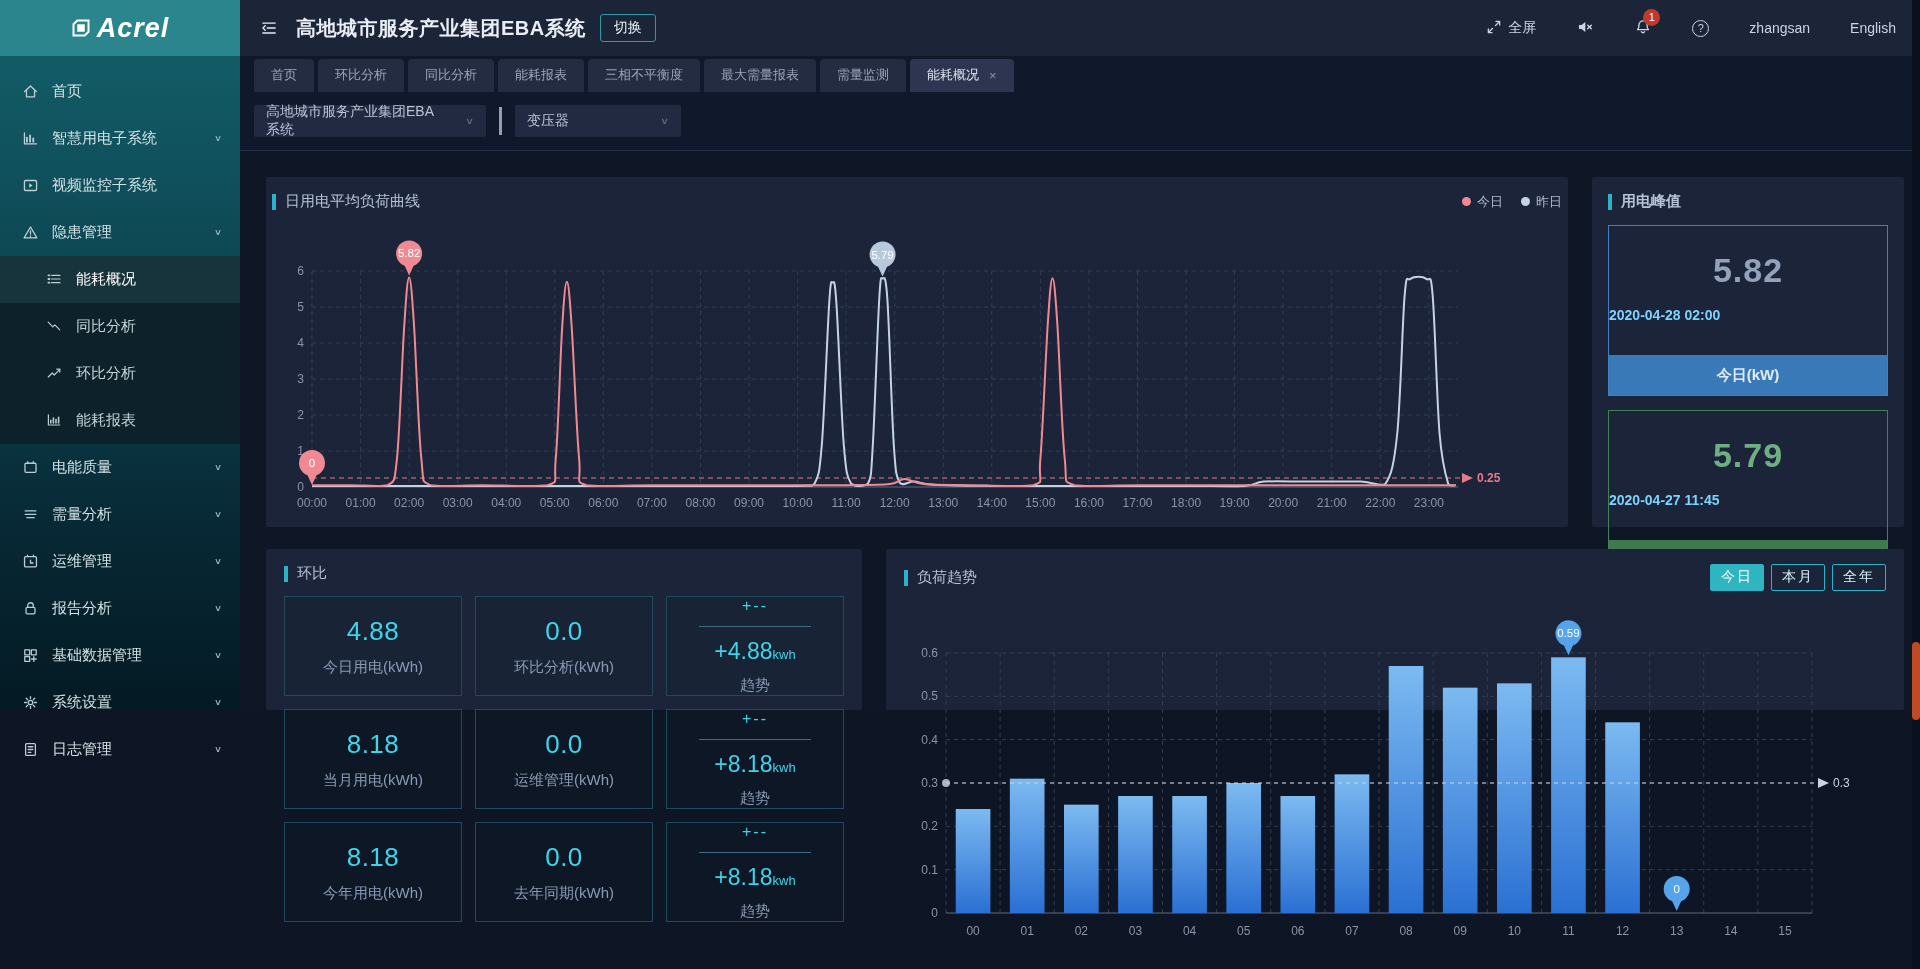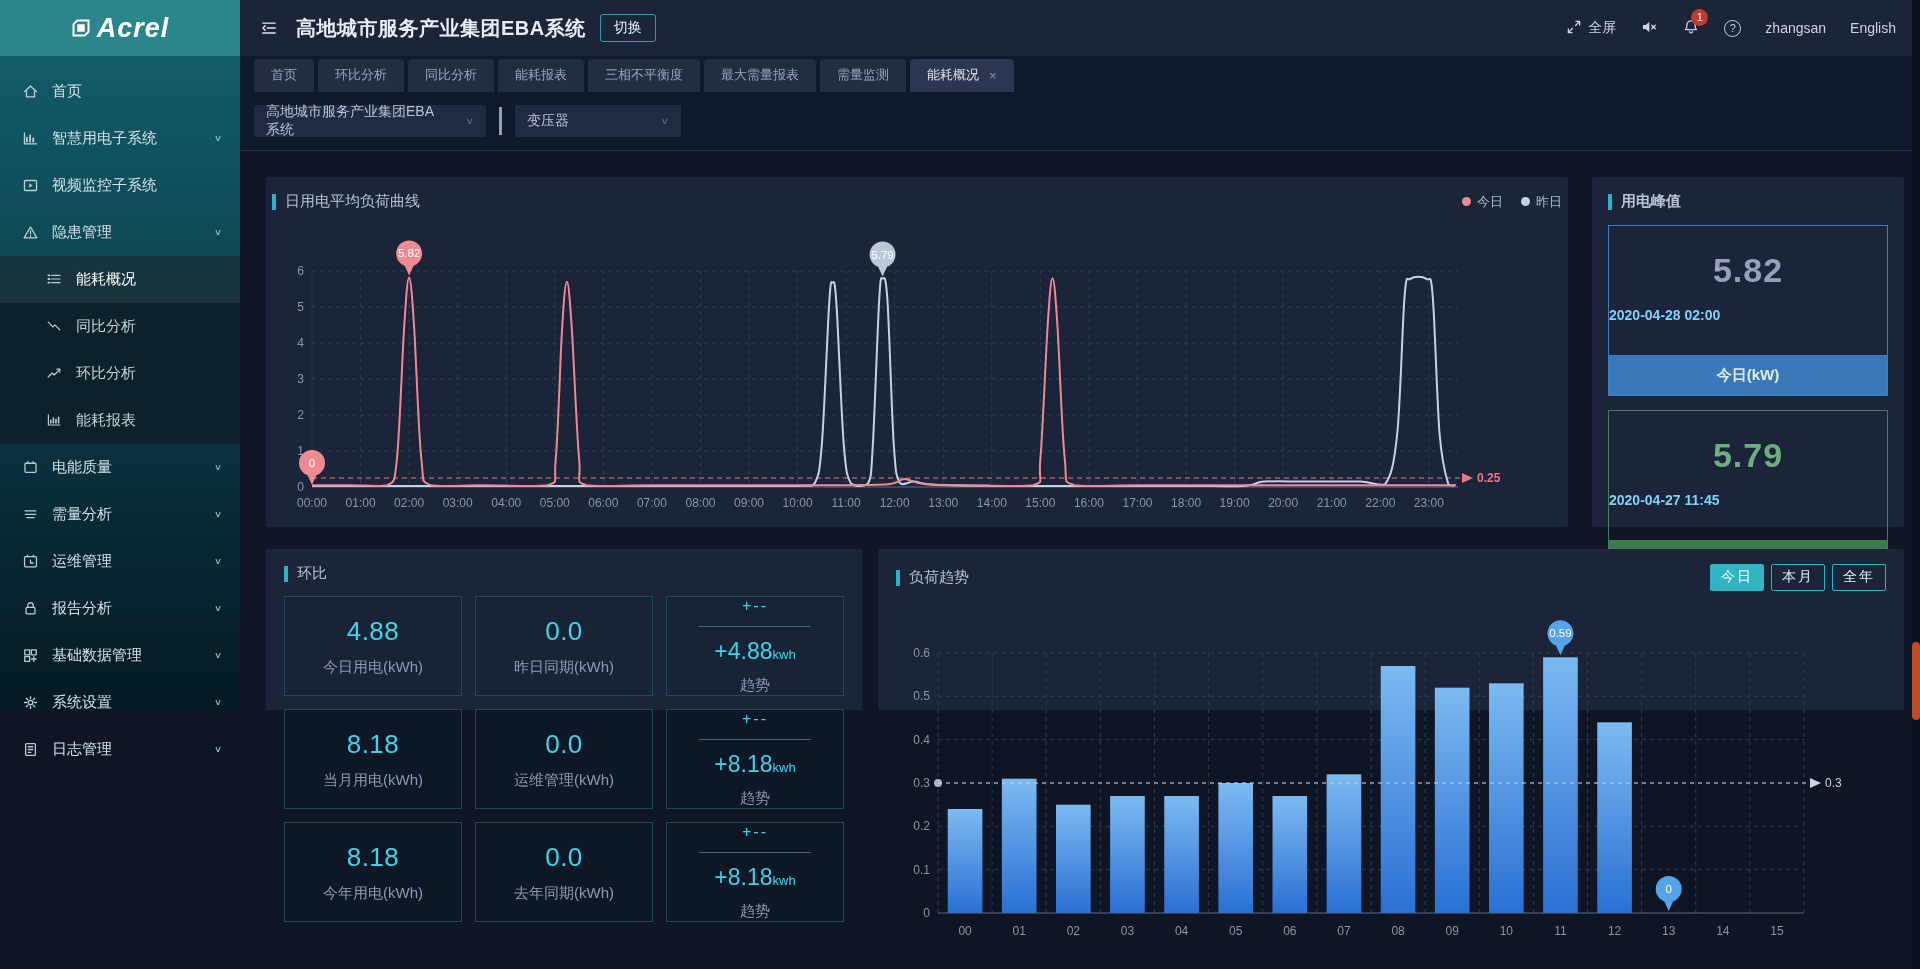--- a/index.html
+++ b/index.html
@@ -26,21 +26,21 @@
 
   
   .main { flex:1; min-width:0; display:flex; flex-direction:column; }
   .topbar { height:56px; flex:none; background:#1c2437; display:flex; align-items:center;
             padding:0 24px 0 20px; color:#dfe5f0; }
   .hicon { width:18px; height:18px; }
   .collapse-btn { display:flex; align-items:center; cursor:pointer; margin-right:18px; }
   .page-title { font-size:20px; font-weight:bold; color:#e8edf6; letter-spacing:.5px; }
   .switch-btn { margin-left:14px; border:1px solid #2f98a5; background:transparent; color:#e4f2f4;
                 font-size:14px; padding:4px 13px; border-radius:3px; cursor:pointer; }
-  .topbar-right { margin-left:auto; display:flex; align-items:center; gap:24px; font-size:14px; color:#ccd4e3; }
+  .topbar-right { margin-left:auto; display:flex; align-items:center; gap:40px; font-size:14px; color:#ccd4e3; }
   .tb-item { display:flex; align-items:center; gap:5px; cursor:pointer; }
   .bell-wrap { position:relative; }
   .badge { position:absolute; top:-9px; left:9px; background:#c0392b; color:#fff; font-size:11px;
            min-width:17px; height:17px; border-radius:9px; display:flex; align-items:center;
            justify-content:center; padding:0 4px; }
   .help-circle { width:17px; height:17px; border:1.4px solid #ccd4e3; border-radius:50%;
                  font-size:11px; display:flex; align-items:center; justify-content:center; }
 
   .tabbar { height:36px; flex:none; background:#10182b; display:flex; align-items:flex-end;
             gap:4px; padding:0 14px; }
@@ -54,21 +54,21 @@
   .select { background:#212a40; color:#b9c3d6; height:32px; display:flex; align-items:center;
             padding:0 12px; font-size:14px; border-radius:2px; cursor:pointer; }
   .select .sel-chev { margin-left:auto; color:#667089; font-size:12px; padding-left:26px; transform:scaleY(.75); }
   .select-1 { width:232px; }
   .select-2 { width:166px; }
   .vdiv { width:3px; height:28px; background:#aeb7c9; opacity:.85; }
 
   .content { flex:1; min-height:0; padding:26px 16px 0 26px; background:#0f1626;
              display:flex; flex-direction:column; gap:22px; }
   .row1 { display:flex; gap:24px; height:350px; flex:none; }
-  .row2 { display:flex; gap:16px; flex:1; min-height:0; }
+  .row2 { display:flex; gap:24px; flex:1; min-height:0; }
   .panel { background:#1b2438; border-radius:2px; display:flex; flex-direction:column; }
   .panel-head { display:flex; align-items:center; color:#b6c2d6; font-size:15px; flex:none; }
   .accent { width:4px; height:16px; background:#2bb3c9; margin-right:9px; flex:none; }
 
   .panel-line { flex:1; min-width:0; padding:15px 6px 6px; }
   .legend { margin-left:auto; display:flex; gap:18px; align-items:center; font-size:13px; color:#aeb9cd; }
   .legend-item { display:flex; align-items:center; gap:6px; cursor:pointer; }
   .ldot { width:9px; height:9px; border-radius:50%; }
   .chart-box { flex:1; min-height:0; position:relative; }
   .chart-box svg { position:absolute; inset:0; }
@@ -425,21 +425,21 @@
             <span class="accent"></span>
             <span>环比</span>
           </div>
           <div class="hb-grid" id="hb-grid">
               <div class="hb-card">
                 <div class="hb-value">4.88</div>
                 <div class="hb-label">今日用电(kWh)</div>
               </div>
               <div class="hb-card">
                 <div class="hb-value">0.0</div>
-                <div class="hb-label">昨日同期(kWh)</div>
+                <div class="hb-label">环比分析(kWh)</div>
               </div>
               <div class="hb-card">
                 <div class="hb-sign">+--</div>
                 <div class="hb-rule"></div>
                 <div class="hb-delta">+4.88<span class="hb-unit">kwh</span></div>
                 <div class="hb-label">趋势</div>
               </div>
               <div class="hb-card">
                 <div class="hb-value">8.18</div>
                 <div class="hb-label">当月用电(kWh)</div>

